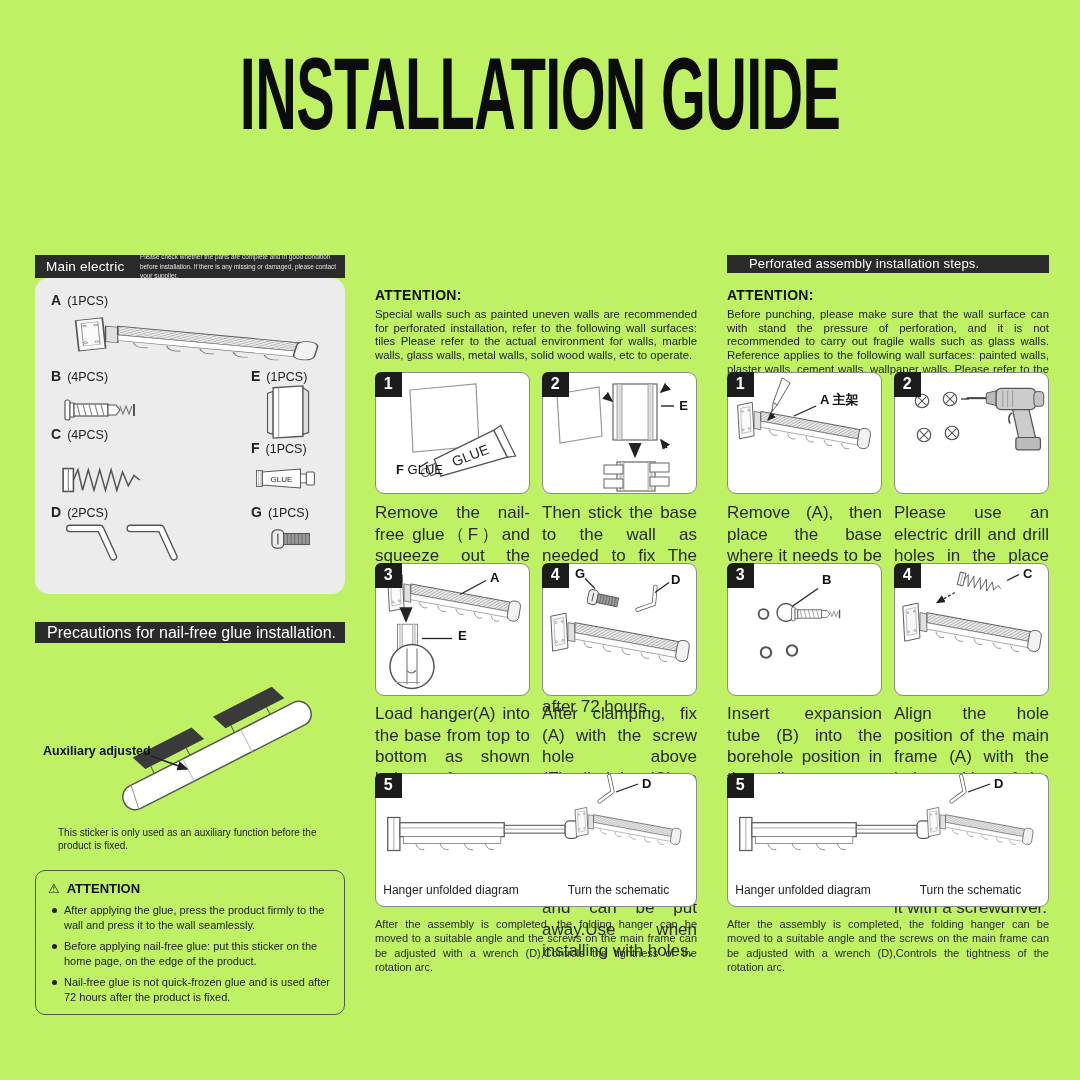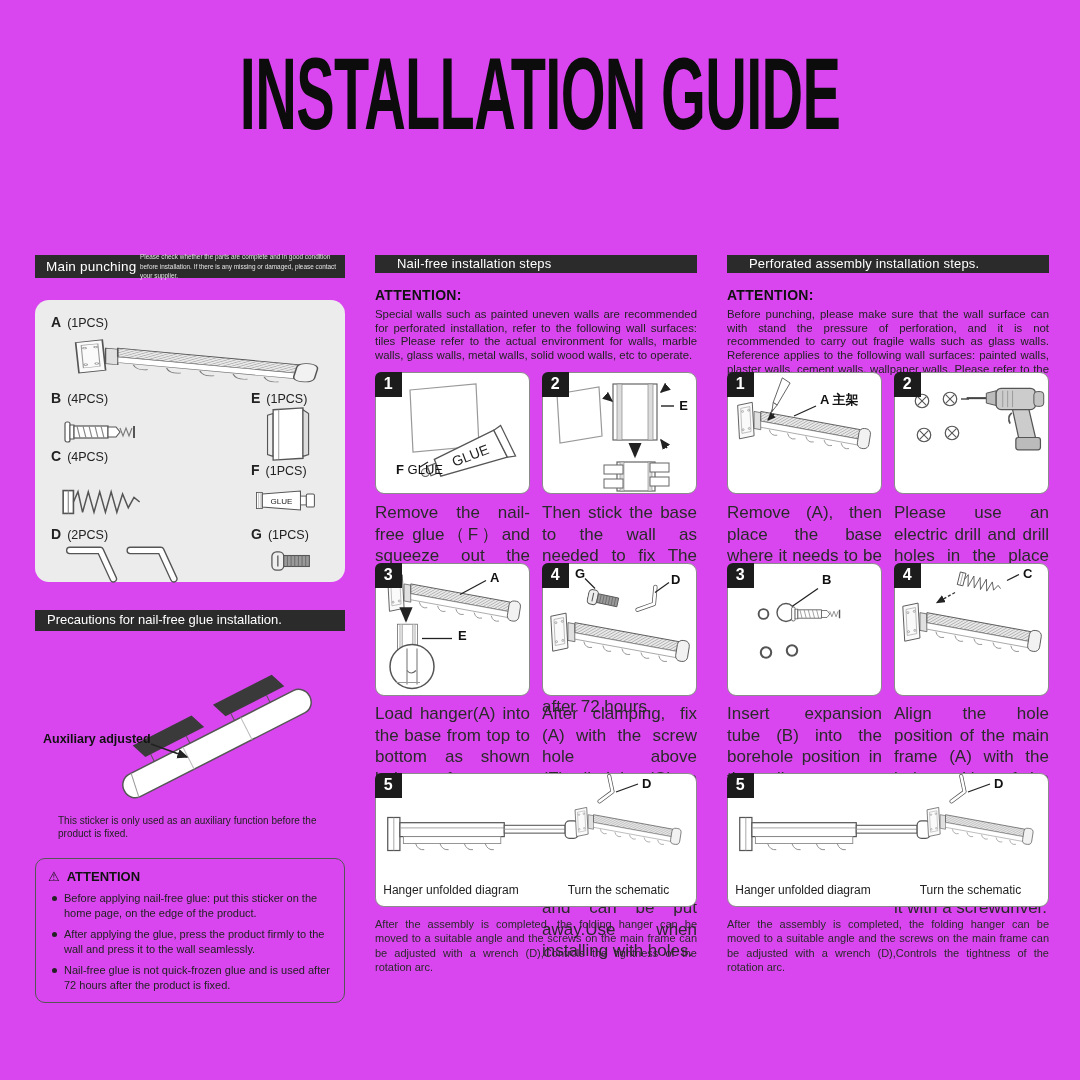--- a/index.html
+++ b/index.html
@@ -1,42 +1,42 @@
 <!DOCTYPE html>
 <html><head>
 <meta charset="utf-8">
 <style>
   * { margin:0; padding:0; box-sizing:border-box; }
   html,body { width:1080px; height:1080px; background:#fff; font-family:"Liberation Sans",sans-serif; color:#222; }
-  .page { position:relative; width:1080px; height:1080px; overflow:hidden; background:#d946ef; }
+  .page { position:relative; width:1080px; height:1080px; overflow:hidden; background:#bef264; }
 
   
   .title-wrap { position:absolute; top:48px; left:0; width:1080px; height:92px; display:flex; align-items:center; justify-content:center; }
   .title { font-size:86px; font-weight:900; letter-spacing:-1px; color:#0c0c0c; white-space:nowrap; transform:scale(0.67,1.18); }
 
   
   .columns { position:absolute; top:255px; left:35px; display:flex; gap:30px; }
   .col { position:relative; }
   .col-left { width:310px; }
   .col-mid, .col-right { width:322px; height:740px; }
 
   
   .bar { background:#2b2b2b; color:#fff; }
   .bar-left { display:flex; height:23px; align-items:center; }
   .bar-left-title { font-size:13.5px; padding-left:11px; width:105px; letter-spacing:0.2px; flex:none; }
   .bar-left-note { font-size:6.4px; line-height:1.5; color:#e3e3e3; padding-right:4px; flex:1; }
   .bar-step { height:18px; font-size:13px; padding:1px 0 0 22px; letter-spacing:0.2px; }
 
   
-  .parts-panel { position:relative; margin-top:22px; height:282px; background:#ececec; border-radius:14px; }
+  .parts-panel { position:relative; height:316px; background:#ececec; border-radius:14px; }
   .part-label { position:absolute; font-size:12.5px; color:#222; white-space:nowrap; }
   .part-label b { font-size:14px; margin-right:6px; }
   .abs { position:absolute; }
 
-  .prec-bar { margin-top:28px; height:21px; font-size:13px; padding:2px 0 0 12px; }
+  .prec-bar { margin-top:28px; height:21px; font-size:16px; padding:2px 0 0 12px; }
   .sticker-diagram { position:relative; margin-top:9px; height:168px; }
   .sticker-label { position:absolute; left:8px; top:92px; font-size:12.5px; font-weight:bold; color:#111; }
   .sticker-note { margin-top:6px; padding:0 4px 0 23px; font-size:10px; line-height:1.3; color:#222; }
 
   .attn-box { margin-top:18px; border:1.5px solid #555; border-radius:10px; padding:10px 12px 10px 12px; }
   .attn-box-head { display:flex; align-items:center; gap:7px; font-size:13px; font-weight:bold; color:#111; }
   .attn-box-head .w-icon { font-size:13px; font-weight:normal; }
   .attn-list { list-style:none; margin-top:7px; }
   .attn-list li { position:relative; padding-left:16px; font-size:11px; line-height:1.32; color:#222; margin-bottom:7px; }
   .attn-list li:last-child { margin-bottom:0; }
@@ -168,21 +168,21 @@
 <div class="page">
 
   <div class="title-wrap">
     <div class="title">INSTALLATION GUIDE</div>
   </div>
 
   <div class="columns">
 
     <div class="col col-left">
       <div class="bar bar-left">
-        <span class="bar-left-title">Main punching</span>
+        <span class="bar-left-title">Main electric</span>
         <span class="bar-left-note">Please check whether the parts are complete and in good condition before installation. If there is any missing or damaged, please contact your supplier.</span>
       </div>
 
       <div class="parts-panel">
         <div class="part-label abs" style="left:16px;top:14px"><b>A</b><span>(1PCS)</span></div>
         <svg class="abs" style="left:34px;top:36px" width="255" height="58" viewBox="0 0 230 105" preserveAspectRatio="none">
             <use href="#sym-hanger"></use>
           </svg>
 
         <div class="part-label abs" style="left:16px;top:90px"><b>B</b><span>(4PCS)</span></div>
@@ -243,29 +243,28 @@
       </div>
 
       <p class="sticker-note">This sticker is only used as an auxiliary function before the product is fixed.</p>
 
       <div class="attn-box">
         <div class="attn-box-head">
           <span class="w-icon">⚠</span>
           <span>ATTENTION</span>
         </div>
         <ul class="attn-list">
+          <li>After applying the glue, press the product firmly to the wall and press it to the wall seamlessly.</li>
           <li>Before applying nail-free glue: put this sticker on the home page, on the edge of the product.</li>
-          <li>After applying the glue, press the product firmly to the wall and press it to the wall seamlessly.</li>
           <li>Nail-free glue is not quick-frozen glue and is used after 72 hours after the product is fixed.</li>
         </ul>
       </div>
     </div>
 
     <div class="col col-mid">
-      <div class="bar bar-step">Nail-free installation steps</div>
       <div class="att-title">ATTENTION:</div>
       <div class="att-text">Special walls such as painted uneven walls are recommended for perforated installation, refer to the following wall surfaces: tiles Please refer to the actual environment for walls, marble walls, glass walls, metal walls, solid wood walls, etc to operate.</div>
 
       <div class="step-row row1">
         <div class="step-box h120">
           <div class="step-num">1</div>
           <svg class="step-svg" viewBox="0 0 153 118">
             <polygon points="34,16 100,10 103,72 37,78" fill="#fff" stroke="#999" stroke-width="1.2"></polygon>
             <g transform="translate(56,96) rotate(-21)">
               <circle cx="-7" cy="0" r="4" fill="#eee" stroke="#666" stroke-width="1.1"></circle>

